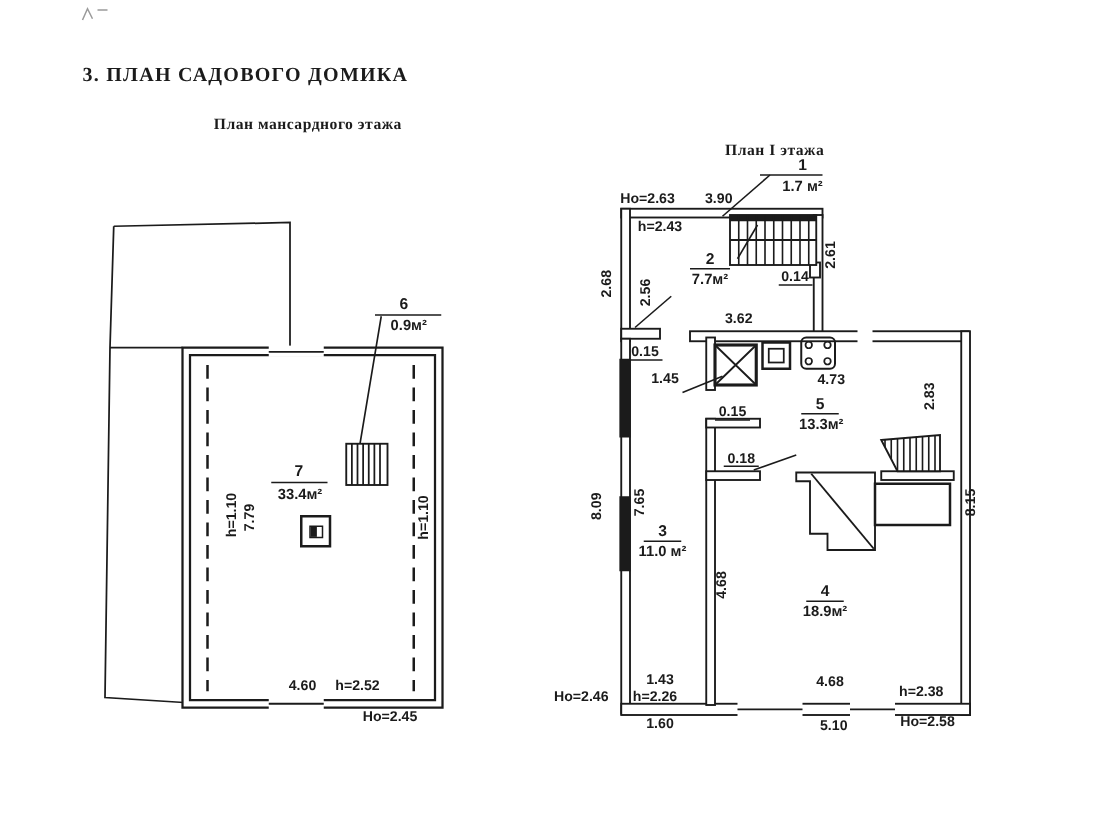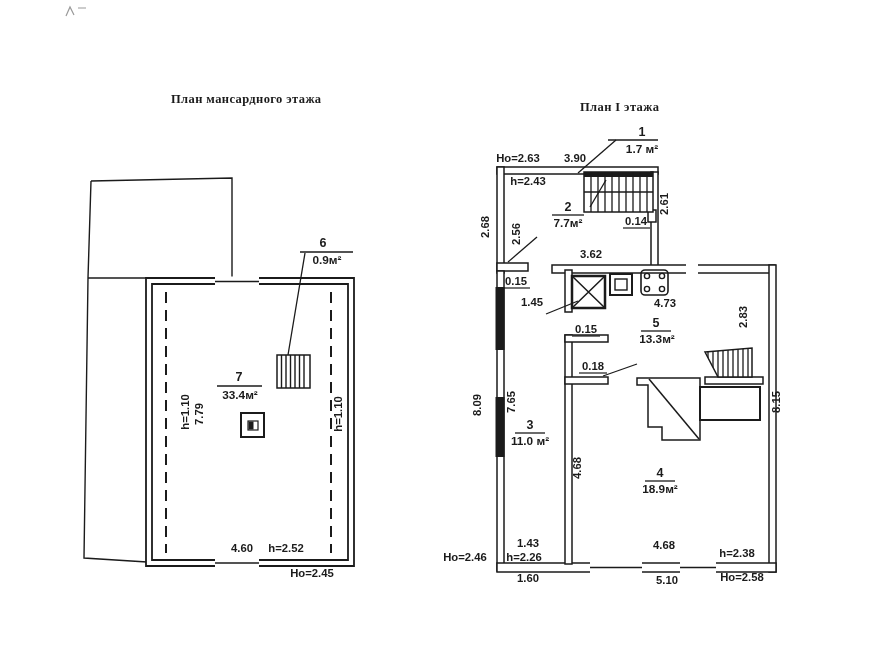--- a/index.html
+++ b/index.html
@@ -3,35 +3,36 @@
 <meta charset="utf-8">
 <style>
   html,body{margin:0;padding:0;background:#e8e8e8;}
   #canvas{position:relative;width:884px;height:653px;background:#ffffff;overflow:hidden;
           font-family:"Liberation Sans",sans-serif;color:#1b1b1b;}
   .title{position:absolute;left:66px;top:52px;font-family:"Liberation Serif",serif;
          font-size:16px;font-weight:bold;letter-spacing:1px;white-space:nowrap;}
   .subtitle{position:absolute;font-family:"Liberation Serif",serif;font-size:12.5px;
             font-weight:bold;letter-spacing:.4px;white-space:nowrap;}
   .sub-attic{left:171px;top:92px;}
-  .sub-floor1{left:580px;top:100px;text-align:right;}
+  .sub-floor1{left:580px;top:113px;text-align:right;}
   svg{position:absolute;}
   svg text{font-family:"Liberation Sans",sans-serif;font-weight:bold;fill:#1b1b1b;}
   .dim{font-size:11.3px;}
   .num{font-size:12.5px;}
   .area{font-size:11.8px;}
   .wall{fill:#ffffff;stroke:#1b1b1b;stroke-width:1.5;}
   .ink{stroke:#1b1b1b;fill:none;}
   .blk{fill:#1b1b1b;stroke:none;}
   .white{fill:#ffffff;stroke:none;}
 </style>
 </head>
 <body>
 <div id="canvas">
 
+<div class="title">3. ПЛАН САДОВОГО ДОМИКА</div>
 <div class="subtitle sub-attic">План мансардного этажа</div>
 <div class="subtitle sub-floor1">План I этажа</div>
 
 <svg width="30" height="16" style="left:64px;top:4px;">
   <path d="M2,12 L6,3 L10,11 M14,4 h8" stroke="#9a9a9a" stroke-width="1.2" fill="none"></path>
 </svg>
 
 <svg width="340" height="460" viewBox="0 0 340 460" style="left:60px;top:140px;">
 
   <g>

